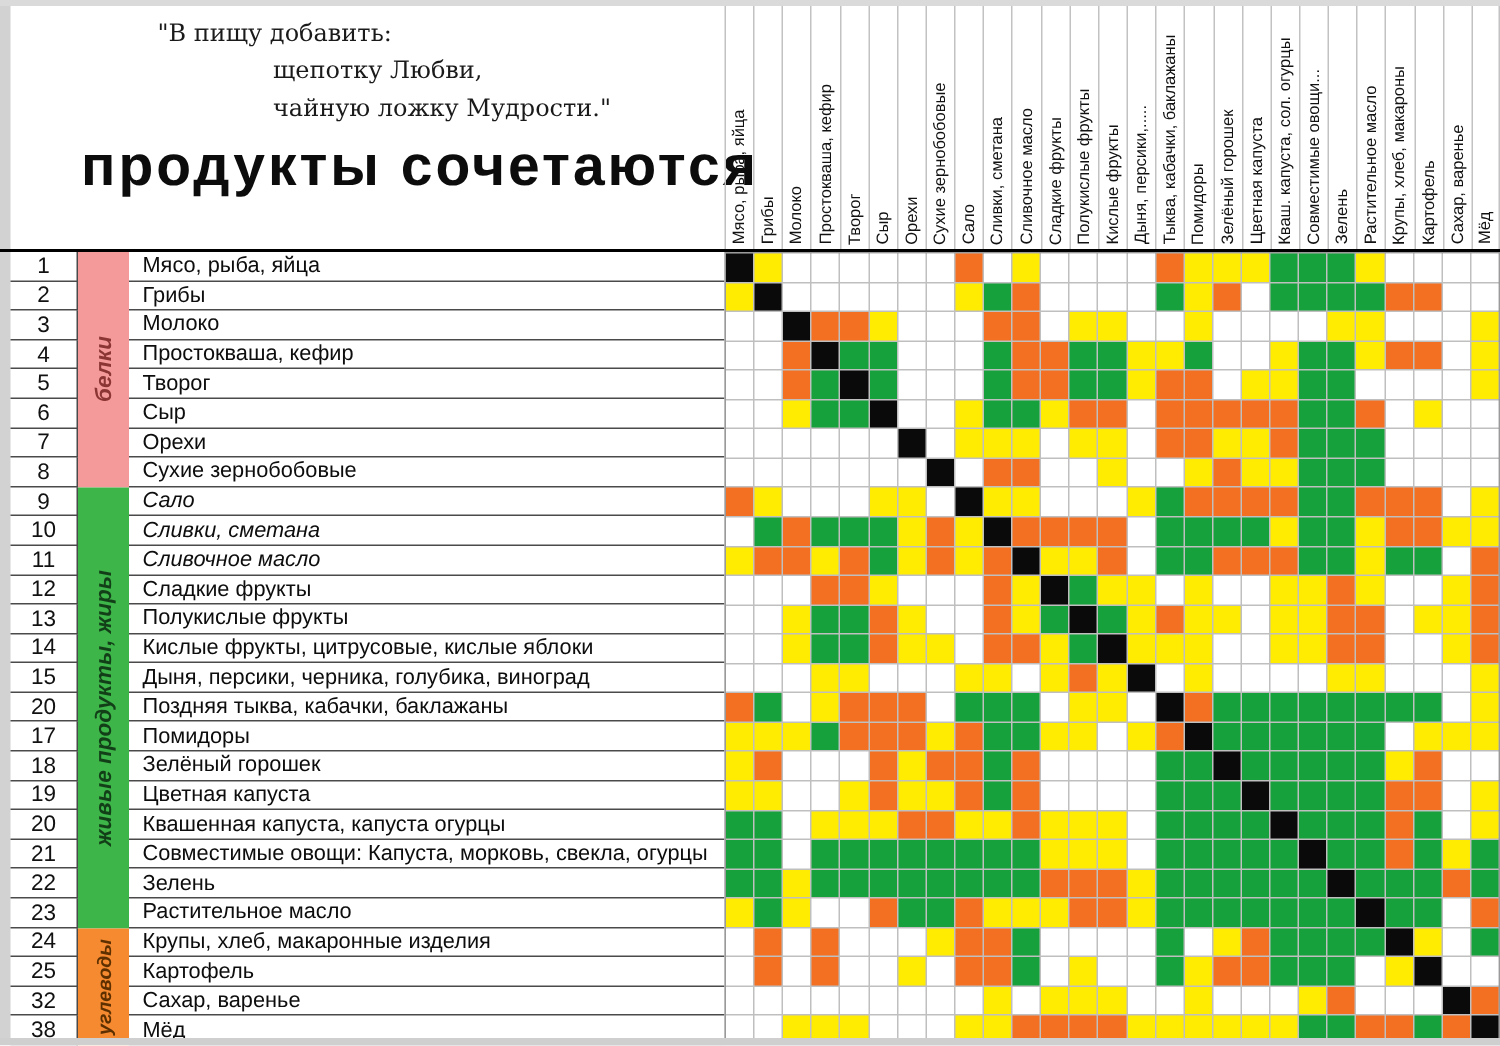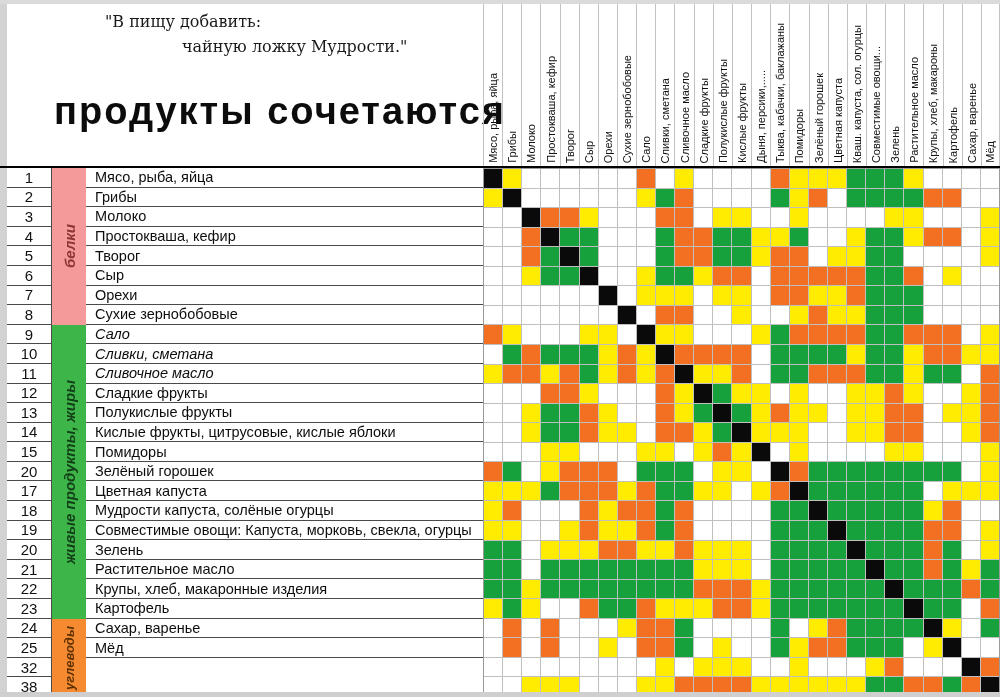--- a/index.html
+++ b/index.html
@@ -65,20 +65,21 @@
 </head>
 <body>
 
 <div class="poster">
 
   <div class="frame-left"></div>
   <div class="frame-top"></div>
 
   <div class="quote">
     <span>"В пищу добавить:</span>
+    <span>щепотку Любви,</span>
     <span>чайную ложку Мудрости."</span>
   </div>
 
   <div class="page-title">продукты сочетаются</div>
 
 
   <div class="col-headers">
       <div class="col-header">
         <span class="vtext"><span>Мясо, рыба, яйца</span></span>
       </div>
@@ -214,24 +215,26 @@
       <div class="label-cell">Творог</div>
       <div class="label-cell">Сыр</div>
       <div class="label-cell">Орехи</div>
       <div class="label-cell">Сухие зернобобовые</div>
       <div class="label-cell it">Сало</div>
       <div class="label-cell it">Сливки, сметана</div>
       <div class="label-cell it">Сливочное масло</div>
       <div class="label-cell">Сладкие фрукты</div>
       <div class="label-cell">Полукислые фрукты</div>
       <div class="label-cell">Кислые фрукты, цитрусовые, кислые яблоки</div>
+      <div class="label-cell">Дыня, персики, черника, голубика, виноград</div>
+      <div class="label-cell">Поздняя тыква, кабачки, баклажаны</div>
       <div class="label-cell">Помидоры</div>
       <div class="label-cell">Зелёный горошек</div>
       <div class="label-cell">Цветная капуста</div>
-      <div class="label-cell">Мудрости капуста, солёные огурцы</div>
+      <div class="label-cell">Квашенная капуста, капуста огурцы</div>
       <div class="label-cell">Совместимые овощи: Капуста, морковь, свекла, огурцы</div>
       <div class="label-cell">Зелень</div>
       <div class="label-cell">Растительное масло</div>
       <div class="label-cell">Крупы, хлеб, макаронные изделия</div>
       <div class="label-cell">Картофель</div>
       <div class="label-cell">Сахар, варенье</div>
       <div class="label-cell">Мёд</div>
     </div>
 
   <div class="matrix">

